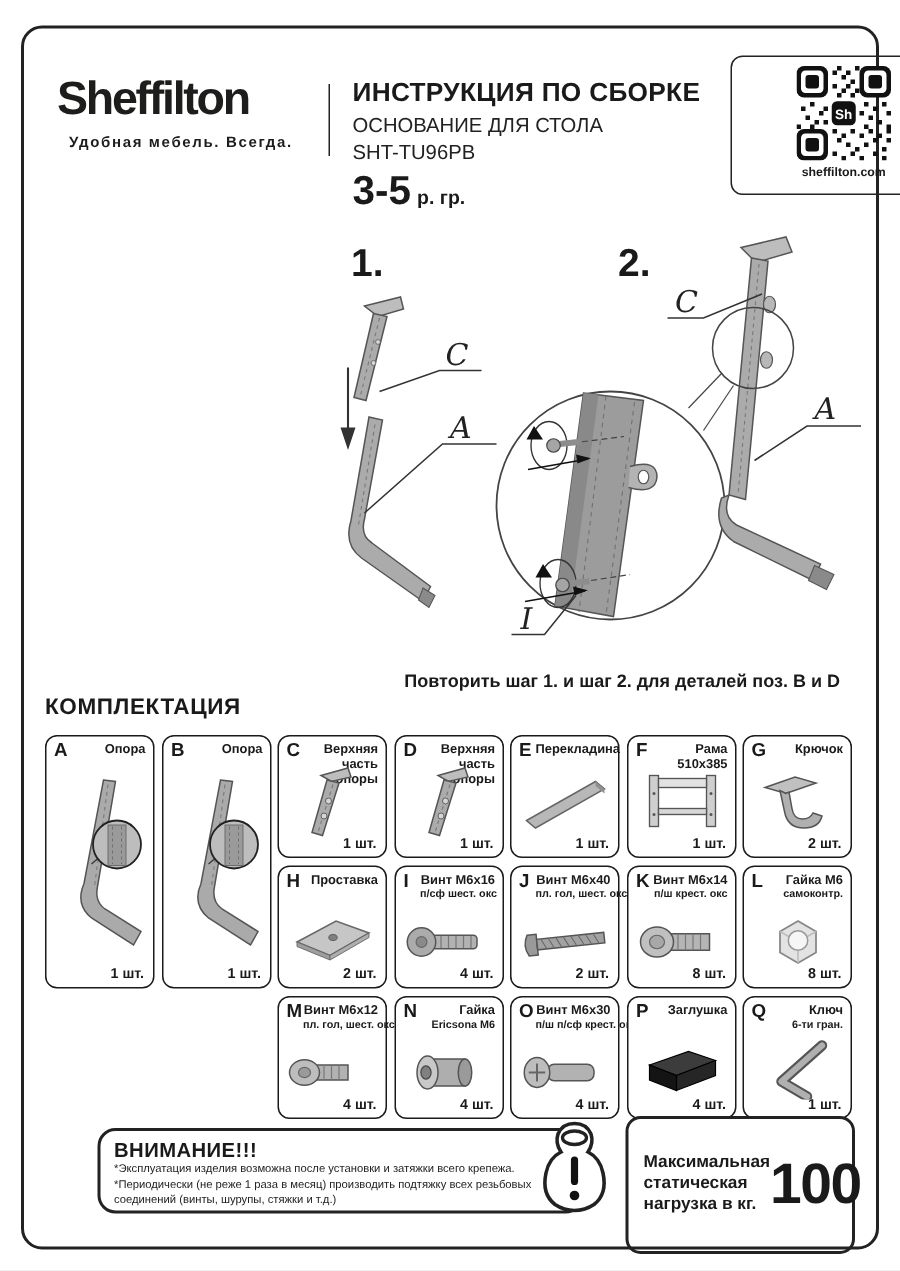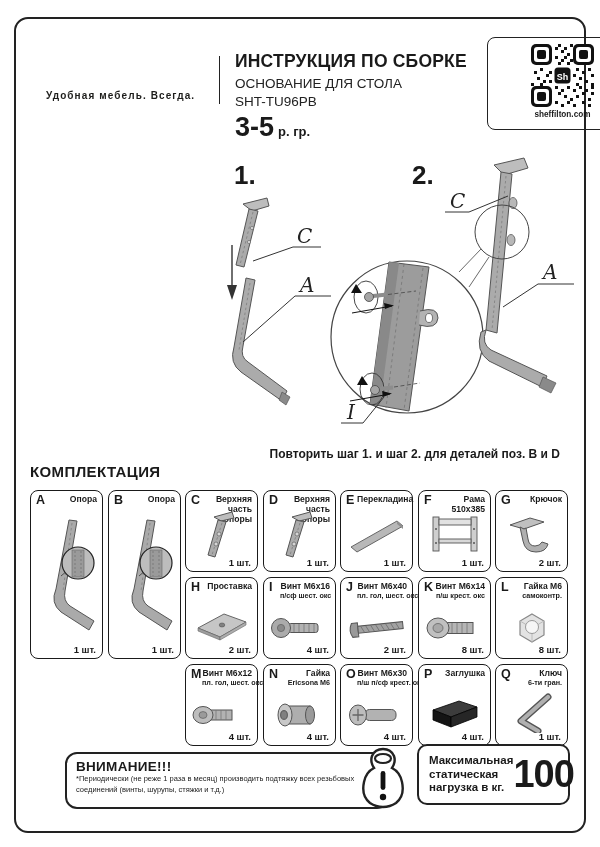--- a/index.html
+++ b/index.html
@@ -49,21 +49,21 @@
   .cqty{position:absolute;right:6px;bottom:3px;font-size:9.5px;font-weight:bold;}
   .cicon{position:absolute;left:50%;transform:translateX(-50%);}
   .cicon.small{top:22px;}
   .cicon.tall{top:24px;}
 
   
   #warn-box{left:30px;top:752px;width:324px;height:57px;border:2px solid #222;border-radius:12px;box-sizing:border-box;padding:5px 9px;margin-left:35px;}
   #warn-title{font-size:13.5px;font-weight:bold;letter-spacing:.3px;}
   .warn-line{font-size:7.5px;line-height:1.4;color:#222;width:300px;}
   #kettlebell{left:358px;top:746px;}
-  #load-box{left:417px;top:744px;width:153px;height:61px;border:2px solid #222;border-radius:10px;box-sizing:border-box;
+  #load-box{left:417px;top:744px;width:153px;height:92px;border:2px solid #222;border-radius:10px;box-sizing:border-box;
         display:flex;align-items:center;padding:0 6px 0 10px;}
   #load-label{width:88px;font-size:11.5px;font-weight:bold;line-height:1.2;}
   #load-value{font-size:38px;font-weight:bold;letter-spacing:-1px;}
 </style>
 </head>
 <body>
 
 <div id="page">
   <div id="page-frame"></div>
 
@@ -154,20 +154,21 @@
         <polygon points="10,17 28,24 28,34 10,27" fill="#141414" stroke="#000" stroke-width=".8"></polygon>
         <polygon points="28,24 54,14 54,24 28,34" fill="#262626" stroke="#000" stroke-width=".8"></polygon>
       </symbol>
       <symbol id="sym-hexkey" viewBox="0 0 64 40">
         <path d="M48,4 L21,28 L38,38" fill="none" stroke="#555" stroke-width="7" stroke-linecap="round" stroke-linejoin="round"></path>
         <path d="M48,4 L21,28 L38,38" fill="none" stroke="#b0b0b0" stroke-width="4.2" stroke-linecap="round" stroke-linejoin="round"></path>
       </symbol>
     </defs>
   </svg>
 
+  <div class="abs" id="logo">Sheffilton</div>
   <div class="abs" id="tagline">Удобная мебель. Всегда.</div>
   <div class="abs" id="hdr-divider"></div>
   <div class="abs" id="doc-subtitle">ОСНОВАНИЕ ДЛЯ СТОЛА</div>
   <div class="abs" id="doc-title">ИНСТРУКЦИЯ ПО СБОРКЕ</div>
   <div class="abs" id="doc-model">SHT-TU96PB</div>
   <div class="abs" id="age">
     <span class="v">3-5</span><span class="s">р. гр.</span>
   </div>
 
   <div class="abs" id="qr-box">
@@ -489,20 +490,21 @@
       <span class="cname"><span>Ключ</span><span class="cspec">6-ти гран.</span></span>
       </div>
     <svg class="cicon" style="top:28px" width="64" height="40">
         <use href="#sym-hexkey"></use>
       </svg>
     <div class="cqty">1 шт.</div>
   </div>
 
   <div class="abs" id="warn-box">
     <div id="warn-title">ВНИМАНИЕ!!!</div>
+    <div class="warn-line">*Эксплуатация изделия возможна после установки и затяжки всего крепежа.</div>
     <div class="warn-line">*Периодически (не реже 1 раза в месяц) производить подтяжку всех резьбовых соединений (винты, шурупы, стяжки и т.д.)</div>
   </div>
 
   <svg class="abs" id="kettlebell" width="50" height="64" viewBox="0 0 50 64">
     <path d="M16,22 Q8,26 6,36 Q3,50 12,57 Q18,61 25,61 Q32,61 38,57 Q47,50 44,36 Q42,26 34,22 Q38,16 36,10 Q33,3 25,3 Q17,3 14,10 Q12,16 16,22 Z" fill="#fff" stroke="#222" stroke-width="2.4"></path>
     <ellipse cx="25" cy="12.5" rx="8" ry="4.5" fill="#fff" stroke="#222" stroke-width="2.2"></ellipse>
     <rect x="22.6" y="25" width="4.8" height="19" rx="2.4" fill="#111"></rect>
     <circle cx="25" cy="51" r="3.2" fill="#111"></circle>
   </svg>
 

